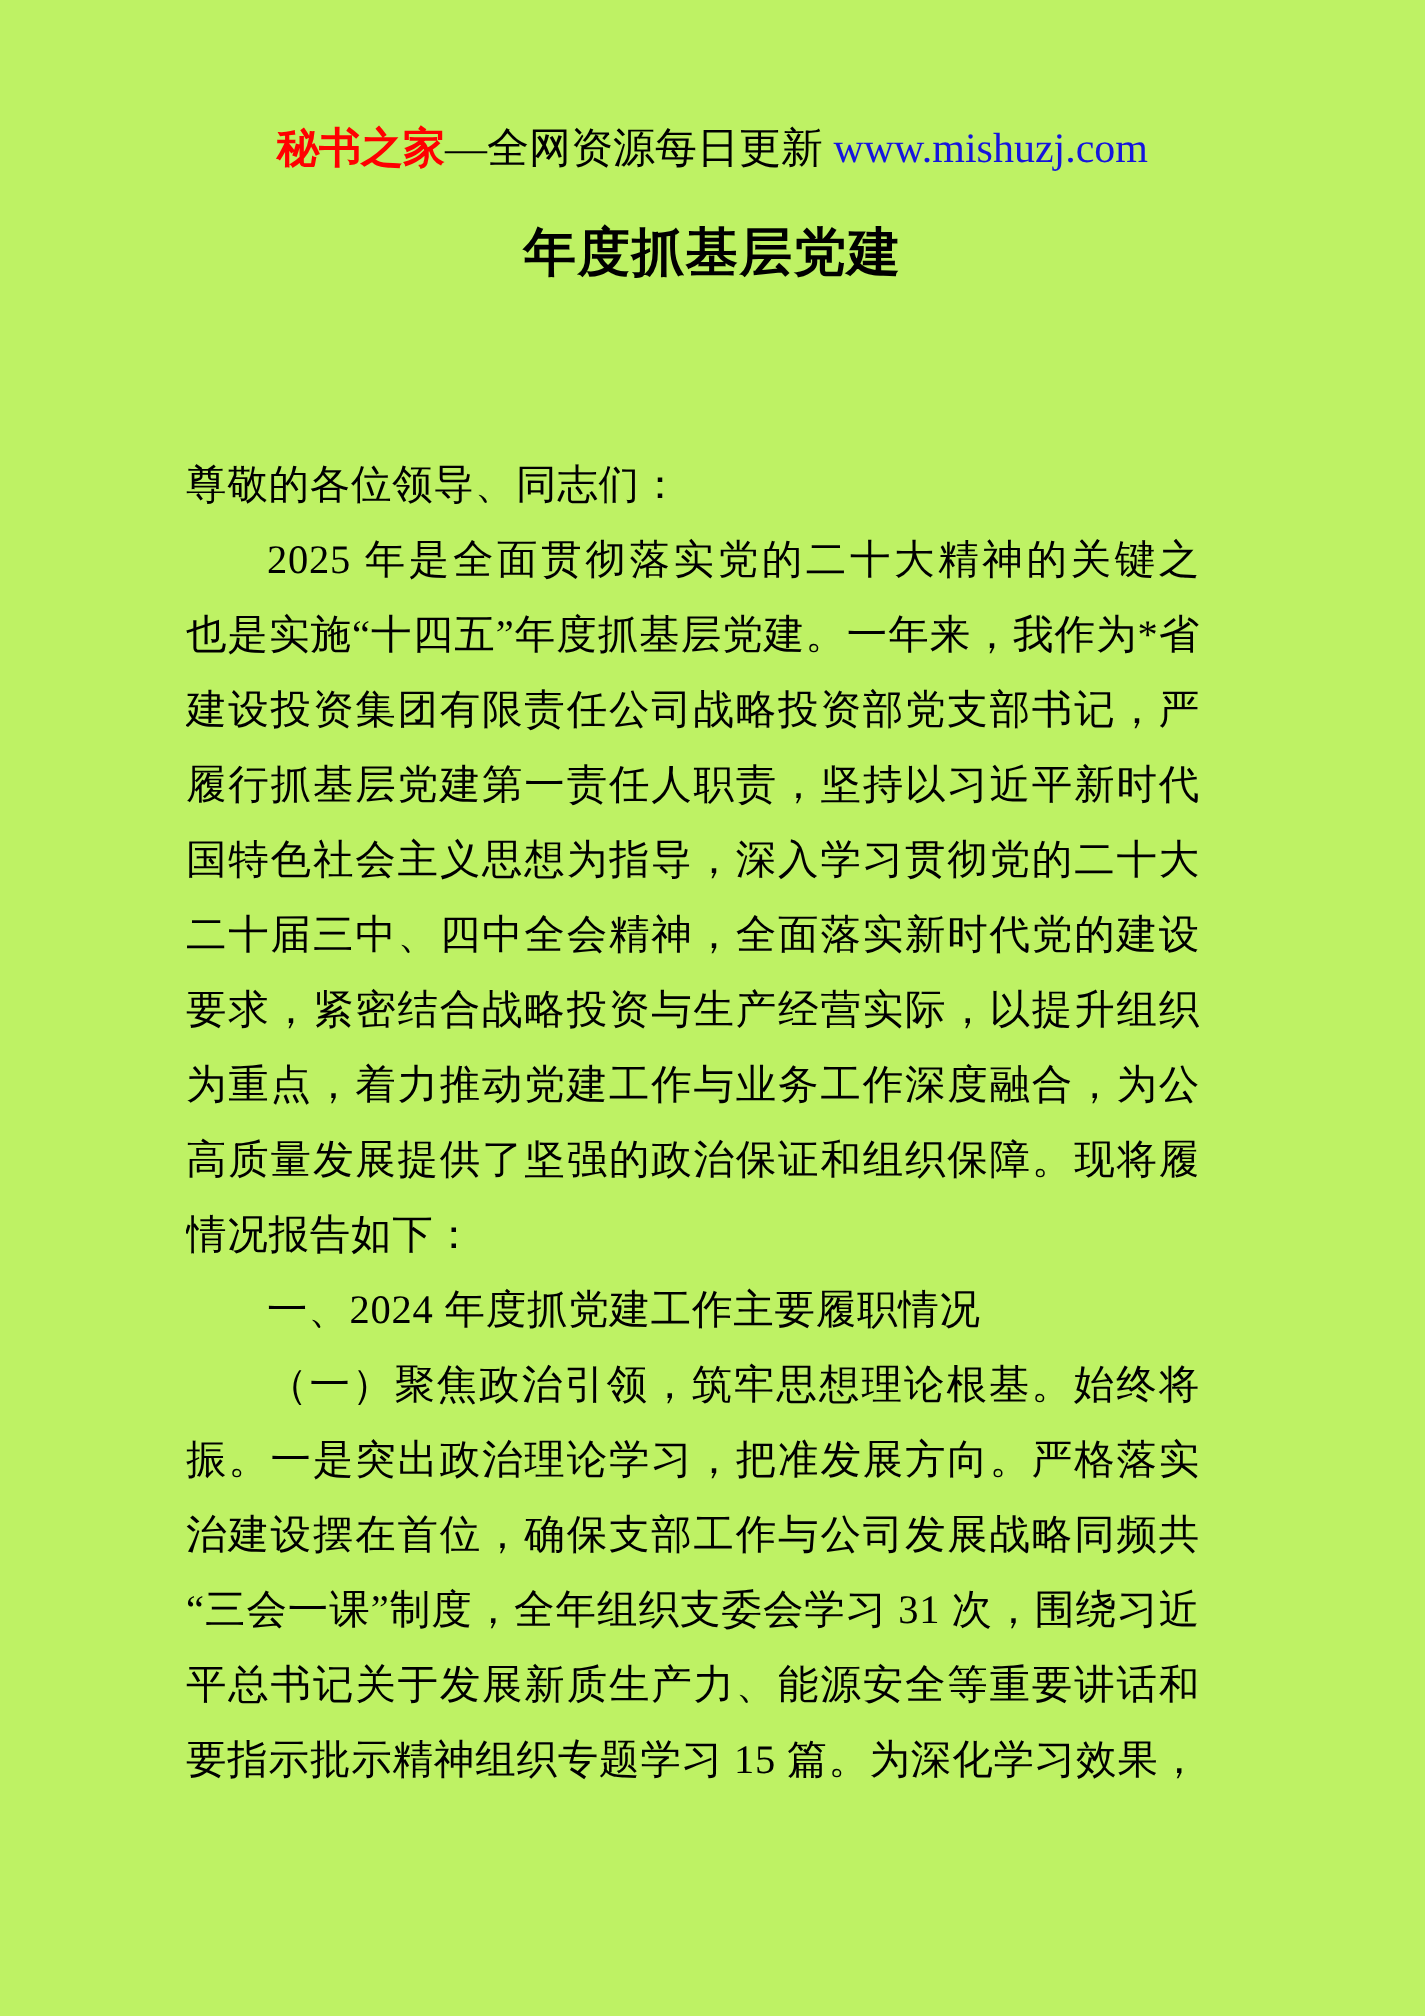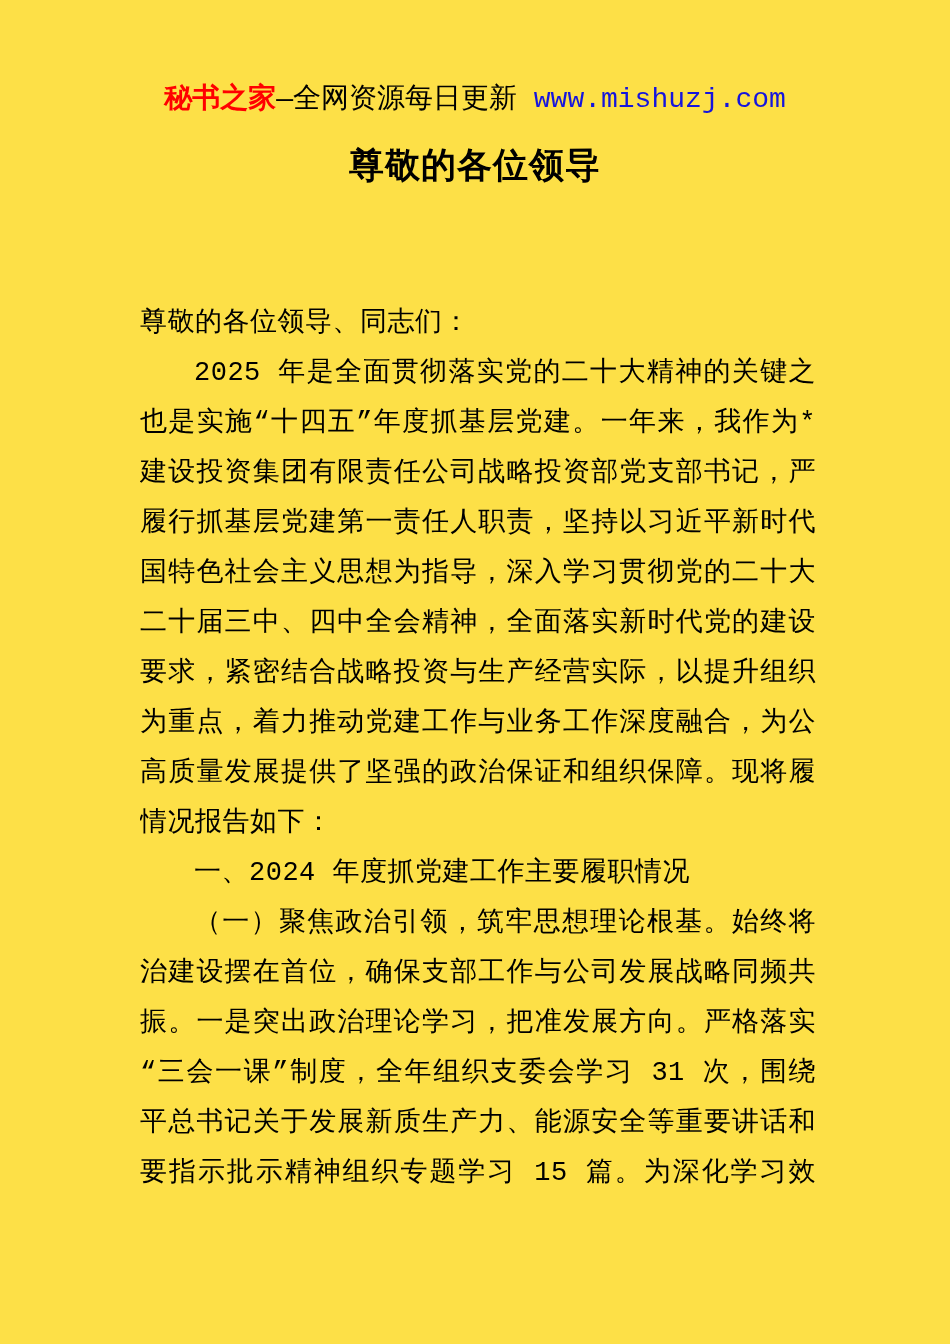--- a/index.html
+++ b/index.html
@@ -4,23 +4,23 @@
 <style>
   html, body {
     margin: 0;
     padding: 0;
     background: #ffffff;
   }
   .page {
     position: relative;
     width: 950px;
     height: 1344px;
-    background: #fde047;
+    background: #bef264;
     color: #000000;
-    font-family: Liberation Mono, monospace;
+    font-family: Liberation Serif, serif;
     overflow: hidden;
   }
   
   .header {
     position: absolute;
     top: 82px;
     left: 0;
     width: 100%;
     text-align: center;
     font-size: 28px;
@@ -49,21 +49,21 @@
     font-size: 35px;
     line-height: 53px;
     font-weight: bold;
     letter-spacing: 1px;
   }
   .tline { display: block; }
   
   .doc-body {
     position: absolute;
     top: 298px;
-    left: 140px;
+    left: 124px;
     width: 676px;
   }
   .line {
     height: 50px;
     line-height: 50px;
     font-size: 27px;
     overflow: hidden;
     text-align: justify;
     text-align-last: justify;
     letter-spacing: 0.5px;
@@ -80,37 +80,37 @@
 <body>
 
 <div class="page">
 
   <div class="header">
     <span class="brand">秘书之家</span><span class="tagline">—全网资源每日更新 </span>
     <span class="url">www.mishuzj.com</span>
   </div>
 
   <h1 class="title">
-    <span class="tline">尊敬的各位领导</span>
+    <span class="tline">年度抓基层党建</span>
   </h1>
 
   <div class="doc-body">
     <div class="line short">尊敬的各位领导、同志们：</div>
     <div class="line indent">2025 年是全面贯彻落实党的二十大精神的关键之年，</div>
     <div class="line">也是实施“十四五”年度抓基层党建。一年来，我作为*省</div>
     <div class="line">建设投资集团有限责任公司战略投资部党支部书记，严格</div>
     <div class="line">履行抓基层党建第一责任人职责，坚持以习近平新时代中</div>
     <div class="line">国特色社会主义思想为指导，深入学习贯彻党的二十大和</div>
     <div class="line">二十届三中、四中全会精神，全面落实新时代党的建设总</div>
     <div class="line">要求，紧密结合战略投资与生产经营实际，以提升组织力</div>
     <div class="line">为重点，着力推动党建工作与业务工作深度融合，为公司</div>
     <div class="line">高质量发展提供了坚强的政治保证和组织保障。现将履职</div>
     <div class="line short">情况报告如下：</div>
     <div class="line short indent">一、2024 年度抓党建工作主要履职情况</div>
     <div class="line indent">（一）聚焦政治引领，筑牢思想理论根基。始终将政</div>
+    <div class="line">振。一是突出政治理论学习，把准发展方向。严格落实</div>
     <div class="line">治建设摆在首位，确保支部工作与公司发展战略同频共</div>
-    <div class="line">振。一是突出政治理论学习，把准发展方向。严格落实</div>
     <div class="line">“三会一课”制度，全年组织支委会学习 31 次，围绕习近</div>
     <div class="line">平总书记关于发展新质生产力、能源安全等重要讲话和重</div>
     <div class="line">要指示批示精神组织专题学习 15 篇。为深化学习效果，组</div>
   </div>
 
 </div>
 
 </body></html>

